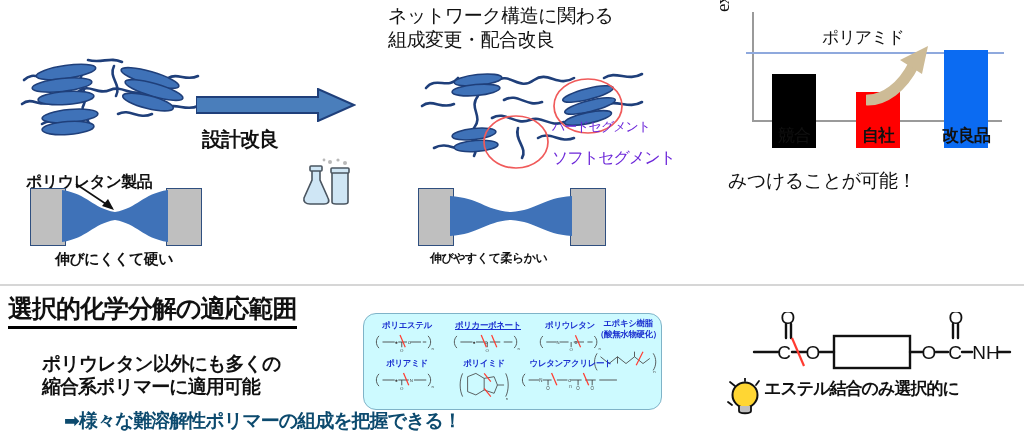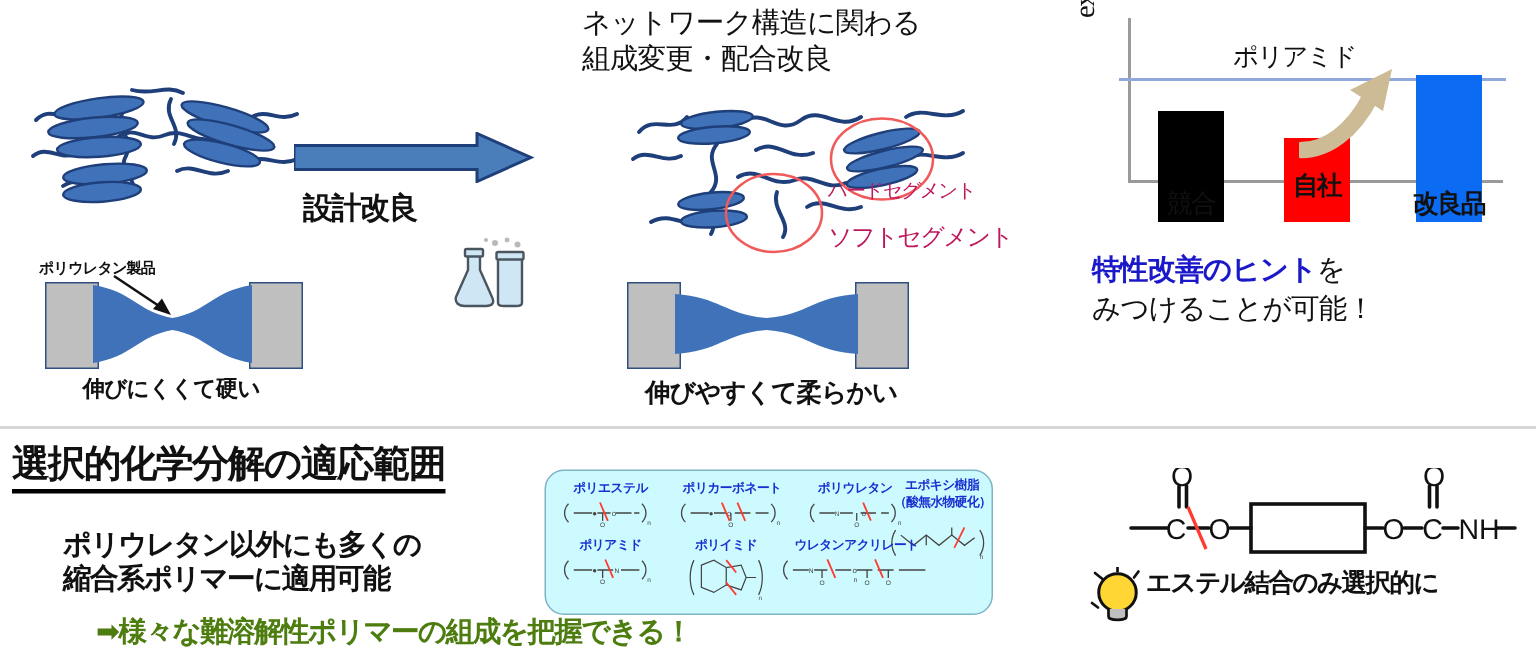--- a/index.html
+++ b/index.html
@@ -7,40 +7,40 @@
     width:1024px;height:437px;background:#ffffff;position:relative;overflow:hidden;
     font-family:"Liberation Sans","DejaVu Sans",sans-serif;color:#111;
   }
   .abs{position:absolute;}
   .nowrap{white-space:nowrap;}
 
   
   .t-mincho{font-family:"Liberation Serif","DejaVu Serif",serif;}
   .bold{font-weight:bold;}
   .blue-txt{color:#1a18c8;}
-  .gray-txt{color:#be185d;}
+  .gray-txt{color:#6d28d9;}
 
   
   #poly-hard{left:18px;top:52px;width:190px;height:90px;}
   #poly-soft{left:418px;top:62px;width:240px;height:110px;}
 
   
   .dumbbell{position:absolute;}
   .db-grip{position:absolute;background:#bfbfbf;border:1.5px solid #2f4f7f;}
 
   
   #proc-arrow{left:196px;top:88px;width:160px;height:34px;}
 
   
   #flask{left:300px;top:158px;width:52px;height:48px;}
 
   
   #cap-hard{left:55px;top:250px;font-size:15px;font-weight:bold;letter-spacing:-.5px;}
-  #cap-soft{left:430px;top:250px;font-size:17px;font-weight:bold;letter-spacing:-.5px;}
-  #lbl-product{left:26px;top:172px;font-size:10px;font-weight:bold;letter-spacing:-.5px;}
+  #cap-soft{left:430px;top:250px;font-size:12px;font-weight:bold;letter-spacing:-.5px;}
+  #lbl-product{left:26px;top:172px;font-size:16px;font-weight:bold;letter-spacing:-.5px;}
 
   #arrow-text{left:202px;top:128px;font-size:20px;font-weight:bold;line-height:1.18;letter-spacing:-1px;}
 
   #net-title{left:388px;top:4px;font-size:19px;line-height:1.25;letter-spacing:-.5px;}
 
   #seg-hard{left:552px;top:118px;font-size:13px;letter-spacing:-1px;}
   #seg-soft{left:552px;top:148px;font-size:16px;letter-spacing:-1px;}
 
   
   #chart{left:716px;top:6px;width:300px;height:142px;}
@@ -63,21 +63,21 @@
   #divider{left:0;top:284px;width:1024px;height:2px;background:#d6d6d6;}
 
   
   #sec-title{
     left:8px;top:292px;font-size:25px;font-weight:bold;letter-spacing:-1px;
     border-bottom:3px solid #000;padding-bottom:1px;
   }
 
   
   #bl-copy{left:42px;top:352px;font-size:19px;font-weight:bold;line-height:1.22;letter-spacing:-1px;}
-  #bl-arrow-line{left:64px;top:408px;font-size:19px;font-weight:bold;letter-spacing:-1px;color:#4d7c0f;}
+  #bl-arrow-line{left:64px;top:408px;font-size:19px;font-weight:bold;letter-spacing:-1px;color:#0c4a6e;}
 
   
   #poly-box{
     left:363px;top:313px;width:297px;height:95px;
     background:#cdfaff;border:1.2px solid #7fb3c8;border-radius:13px;
   }
   .poly-name{position:absolute;font-size:8.5px;font-weight:bold;color:#1a2fd0;letter-spacing:-.4px;white-space:nowrap;text-align:center;}
   .formula{position:absolute;}
 
   
@@ -211,26 +211,25 @@
   <div class="bar" style="left:56px;width:44px;height:74px;background:#000000;"></div>
   <div class="bar" style="left:140px;width:44px;height:56px;background:#ff0000;"></div>
   <div class="bar" style="left:228px;width:44px;height:98px;background:#0b6bf2;"></div>
 
   <svg id="curve-arrow" viewBox="0 0 72 62">
     <path d="M2,56 C18,56 36,44 48,20" stroke="#cdbb96" stroke-width="11" fill="none" stroke-linecap="round"></path>
     <path d="M62,2 L56,30 L34,16 Z" fill="#cdbb96"></path>
   </svg>
 
   <div class="bar-lbl t-mincho" style="left:50px;top:118px;width:56px;">競合</div>
-  <div class="bar-lbl bold" style="left:134px;top:106px;width:56px;">自社</div>
+  <div class="bar-lbl bold" style="left:134px;top:118px;width:56px;">自社</div>
   <div class="bar-lbl bold" style="left:212px;top:118px;width:76px;">改良品</div>
 </div>
 
 <div id="concl" class="abs">
-  <div class="nowrap"><span class="bold blue-txt">特性改善のヒント</span><span>を</span></div>
   <div class="nowrap">みつけることが可能！</div>
 </div>
 
 <div id="divider" class="abs"></div>
 
 <div id="sec-title" class="abs nowrap">選択的化学分解の適応範囲</div>
 
 <div id="bl-copy" class="abs">
   <div class="nowrap">ポリウレタン以外にも多くの</div>
   <div class="nowrap">縮合系ポリマーに適用可能</div>
@@ -247,21 +246,21 @@
       <path d="M12,11 H26 M30,11 H40 M44,11 H56 M58,11 H62"></path>
       <path d="M34,11 V17"></path>
     </g>
     <text x="26" y="13" font-size="6" fill="#444">●</text>
     <text x="41" y="13" font-size="6" fill="#444">o</text>
     <text x="32" y="22" font-size="5" fill="#444">O</text>
     <path d="M32,3 L38,17" stroke="#ff3b30" stroke-width="1.4"></path>
     <text x="68" y="20" font-size="5" fill="#444">n</text>
   </svg>
 
-  <div class="poly-name" style="left:78px;top:6px;width:92px;">ポリカーボネート</div>
+  <div class="poly-name" style="left:78px;top:6px;width:92px;text-decoration:underline;">ポリカーボネート</div>
   <svg class="formula" viewBox="0 0 90 22" style="left:86px;top:18px;width:78px;height:20px;">
     <g stroke="#444" stroke-width="1" fill="none">
       <path d="M8,4 C4,8 4,14 8,18"></path>
         <path d="M74,4 C78,8 78,14 74,18"></path>
       <path d="M12,11 H26 M30,11 H40 M46,11 H58 M62,11 H72"></path>
       <path d="M43,11 V17"></path>
     </g>
     <text x="26" y="13" font-size="6" fill="#444">●</text>
     <text x="40" y="13" font-size="6" fill="#444">o</text>
     <text x="41" y="22" font-size="5" fill="#444">O</text>

